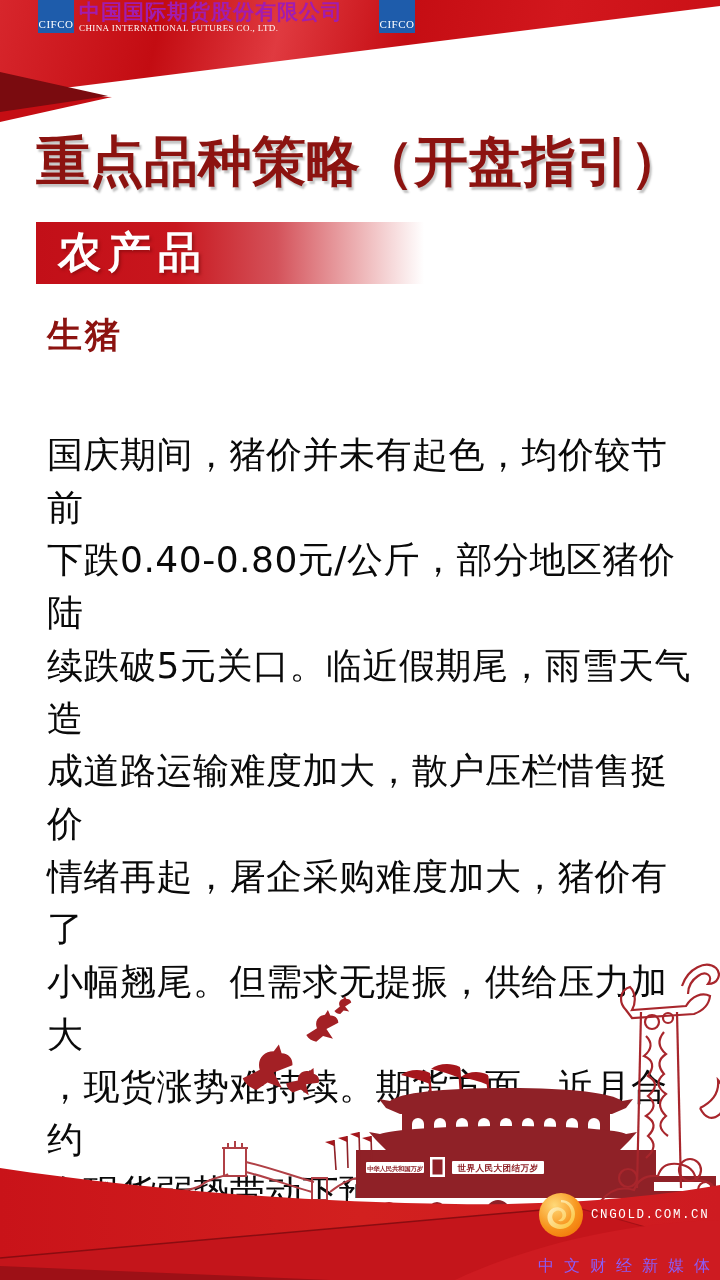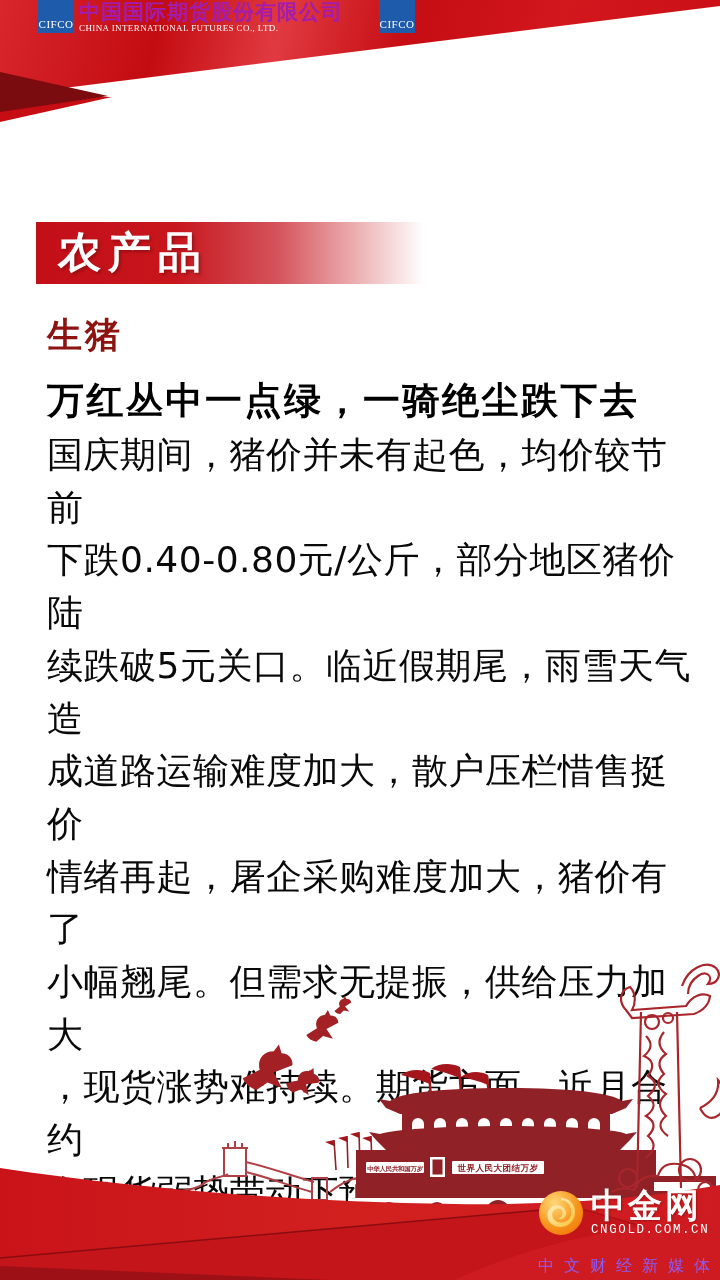--- a/index.html
+++ b/index.html
@@ -71,26 +71,26 @@
           <div class="logo-zh">中国国际期货股份有限公司</div>
           <div class="logo-en">CHINA INTERNATIONAL FUTURES CO., LTD.</div>
         </div>
       </div>
       <div class="logo inst">
         <div class="logo-mark">CIFCO</div>
       </div>
     </div>
   </div>
 
+  <h1 class="title">重点品种策略（开盘指引）</h1>
   <div class="cat-banner">
     <span>农产品</span>
   </div>
   <h2 class="variety">生猪</h2>
 
-  <div class="headline">万红丛中一点绿，一骑绝尘跌下去</div>
   <div class="body-text">国庆期间，猪价并未有起色，均价较节前
 下跌0.40-0.80元/公斤，部分地区猪价陆
 续跌破5元关口。临近假期尾，雨雪天气造
 成道路运输难度加大，散户压栏惜售挺价
 情绪再起，屠企采购难度加大，猪价有了
 小幅翘尾。但需求无提振，供给压力加大
 ，现货涨势难持续。期货方面，近月合约
 在现货弱势带动下预计维持低位震荡；远
 月合约在去产能预期下稍强，但目前产能
 去化和补栏预期之间尚未形成稳定关系，
@@ -225,20 +225,19 @@
           </radialGradient>
           <linearGradient id="gsw" x1="0" y1="0" x2="1" y2="1">
             <stop offset="0" stop-color="#fff6d8"></stop>
             <stop offset="1" stop-color="#fbc02d"></stop>
           </linearGradient>
         </defs>
         <circle cx="23" cy="23" r="22" fill="url(#gbg)"></circle>
         <path fill="url(#gsw)" d="M23,8 C31,8 37,14 37,22 C37,31 30,37 22,37 C15,37 9.5,32 9.5,25.5 C9.5,19.5 14.5,14.5 21,15.5 C26,16.3 29,20.5 28,24.5 C27,28.5 23,30.5 20,28.5 C24,27.5 25.2,24 24,21 C22.2,17.2 16.8,18 14.8,22 C12.6,27 17,32.5 23,32.5 C30,32.5 34.2,27 33.2,20 C32.2,13.4 27.4,10.2 23,10.2 Z"></path>
       </svg>
       <div class="cngold-col">
-        <div class="cngold-zh">中金网</div>
         <div class="cngold-domain">CNGOLD.COM.CN</div>
       </div>
     </div>
     <div class="cngold-tagline">中文财经新媒体</div>
   </div>
 
 </div>
 
 </body></html>

